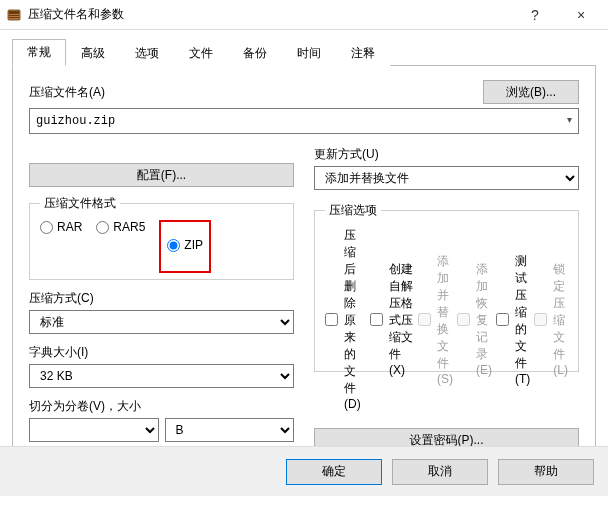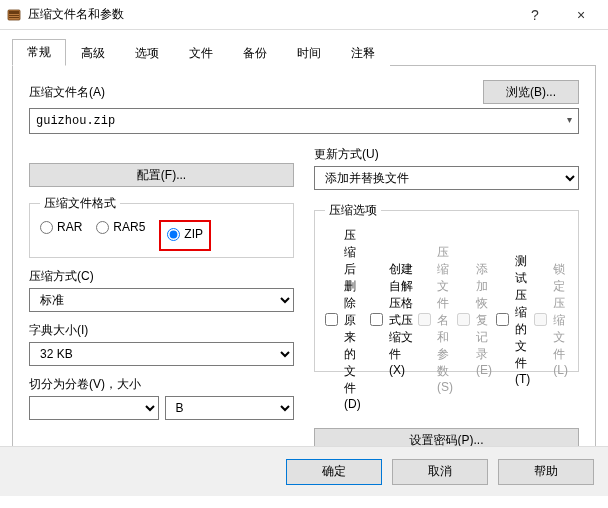--- a/index.html
+++ b/index.html
@@ -114,21 +114,21 @@
   .small-label { margin-bottom: 3px; display: block; }
   fieldset {
     border: 1px solid #cfcfcf;
     margin: 8px 0 10px 0;
     padding: 8px 10px 6px 10px;
   }
   legend { padding: 0 4px; }
   .radio-row { display: flex; gap: 14px; align-items: flex-start; }
   .radio-item { display: inline-flex; align-items: center; gap: 4px; }
   .radio-item input { margin: 0; }
-  .radio-hl { border: 2px solid #e60000; padding: 5px 6px; }
+  .radio-hl { border: 2px solid #e60000; padding: 16px 6px; }
   .chk-list { display: flex; flex-direction: row; gap: 4px; }
   .chk-item { display: flex; align-items: center; gap: 6px; }
   .chk-item.disabled { color: #a0a0a0; }
   .chk-item input { margin: 0; }
   .split-row { display: flex; gap: 6px; align-items: center; }
   .split-row .wide-select { flex: 1; }
   .split-unit { width: 44px; height: 24px; }
   .bottom-bar {
     height: 50px;
     border-top: 1px solid #ddd;
@@ -257,21 +257,21 @@
             <label class="chk-item">
               <input type="checkbox" style="">
               <span>压缩后删除原来的文件(D)</span>
             </label>
             <label class="chk-item">
               <input type="checkbox" style="">
               <span>创建自解压格式压缩文件(X)</span>
             </label>
             <label class="chk-item disabled">
               <input type="checkbox" disabled="" style="">
-              <span>压缩文件名和参数(S)</span>
+              <span>添加并替换文件(S)</span>
             </label>
             <label class="chk-item disabled">
               <input type="checkbox" disabled="" style="">
               <span>添加恢复记录(E)</span>
             </label>
             <label class="chk-item">
               <input type="checkbox" style="">
               <span>测试压缩的文件(T)</span>
             </label>
             <label class="chk-item disabled">

